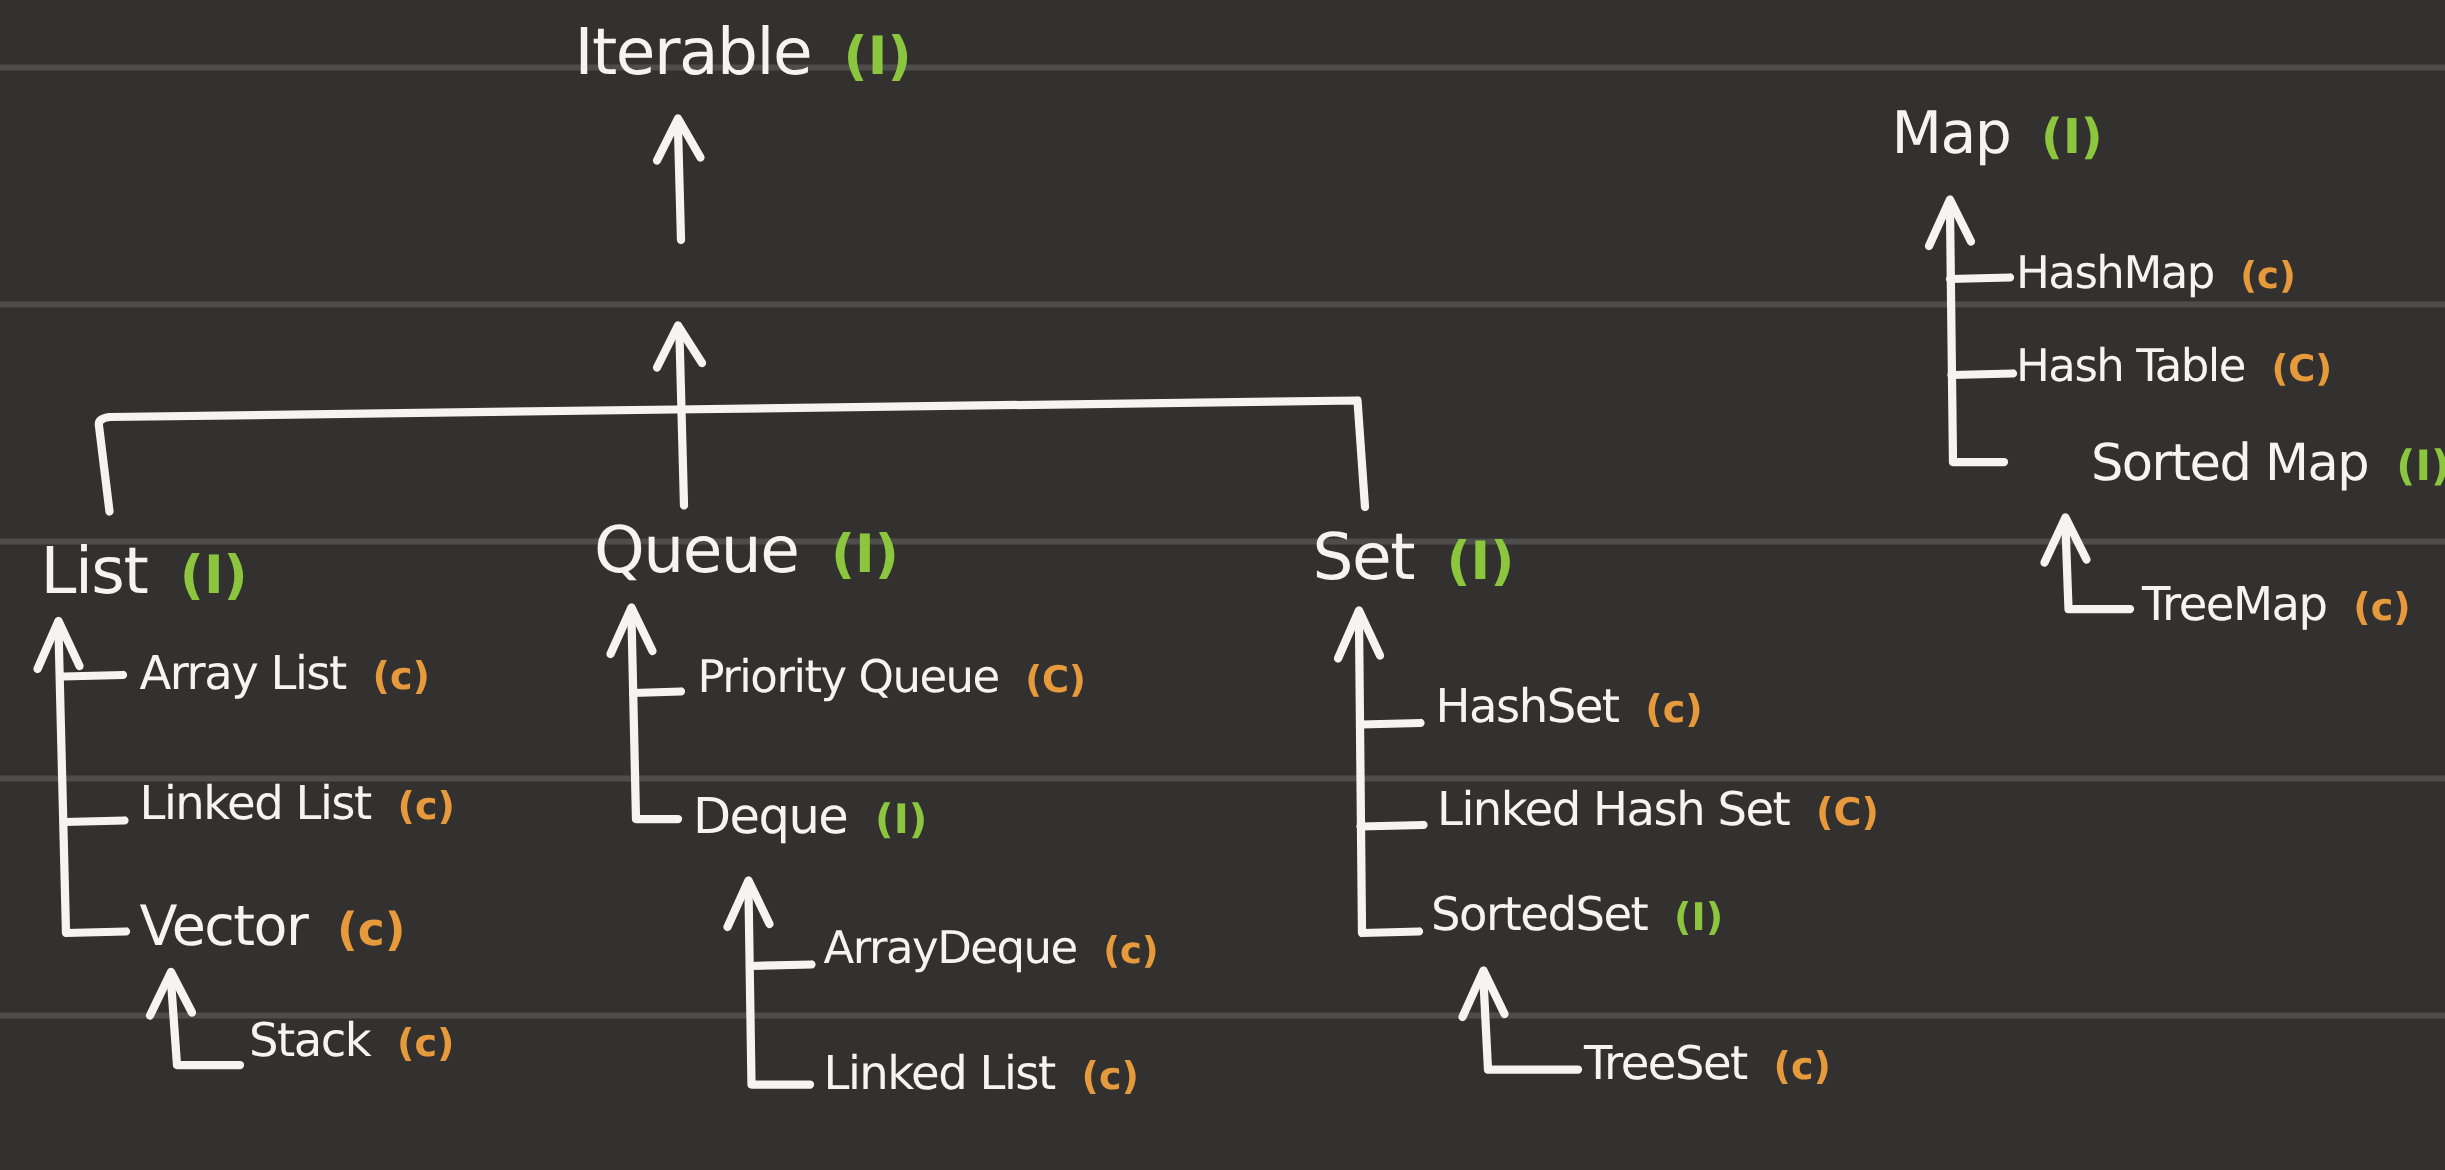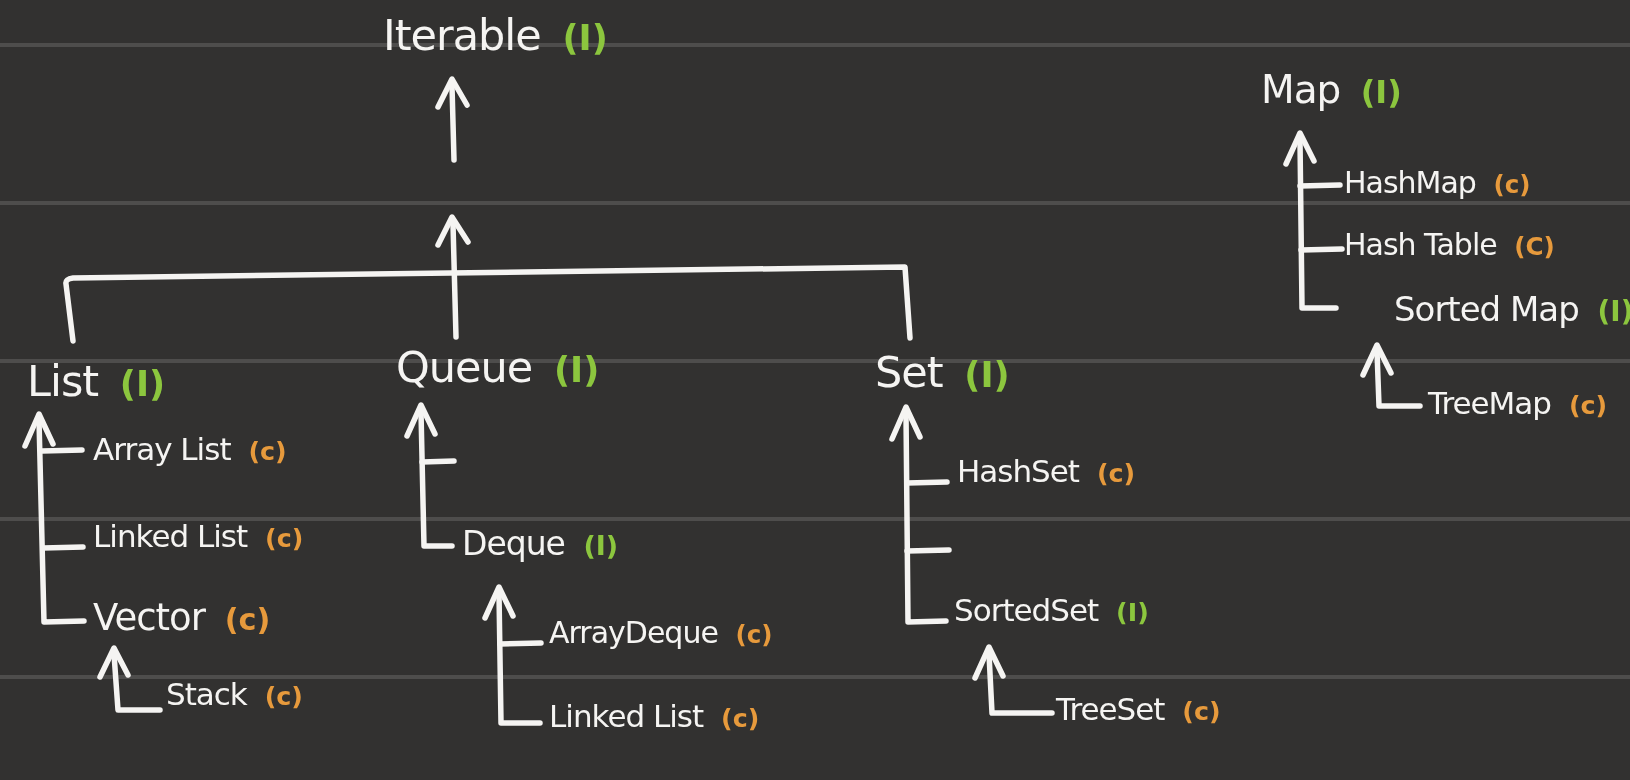--- a/index.html
+++ b/index.html
@@ -169,36 +169,44 @@
   </div>
   <div class="node n-vector">
     <span class="nm">Vector</span>
     <span class="mk c">(c)</span>
   </div>
   <div class="node n-stack">
     <span class="nm">Stack</span>
     <span class="mk c">(c)</span>
   </div>
 
+  <div class="node n-priority-queue">
+    <span class="nm">Priority Queue</span>
+    <span class="mk c">(C)</span>
+  </div>
   <div class="node n-deque">
     <span class="nm">Deque</span>
     <span class="mk i">(I)</span>
   </div>
   <div class="node n-array-deque">
     <span class="nm">ArrayDeque</span>
     <span class="mk c">(c)</span>
   </div>
   <div class="node n-linked-list-2">
     <span class="nm">Linked List</span>
     <span class="mk c">(c)</span>
   </div>
 
   <div class="node n-hash-set">
     <span class="nm">HashSet</span>
     <span class="mk c">(c)</span>
+  </div>
+  <div class="node n-linked-hash-set">
+    <span class="nm">Linked Hash Set</span>
+    <span class="mk c">(C)</span>
   </div>
   <div class="node n-sorted-set">
     <span class="nm">SortedSet</span>
     <span class="mk i">(I)</span>
   </div>
   <div class="node n-hash-map">
     <span class="nm">HashMap</span>
     <span class="mk c">(c)</span>
   </div>
 

